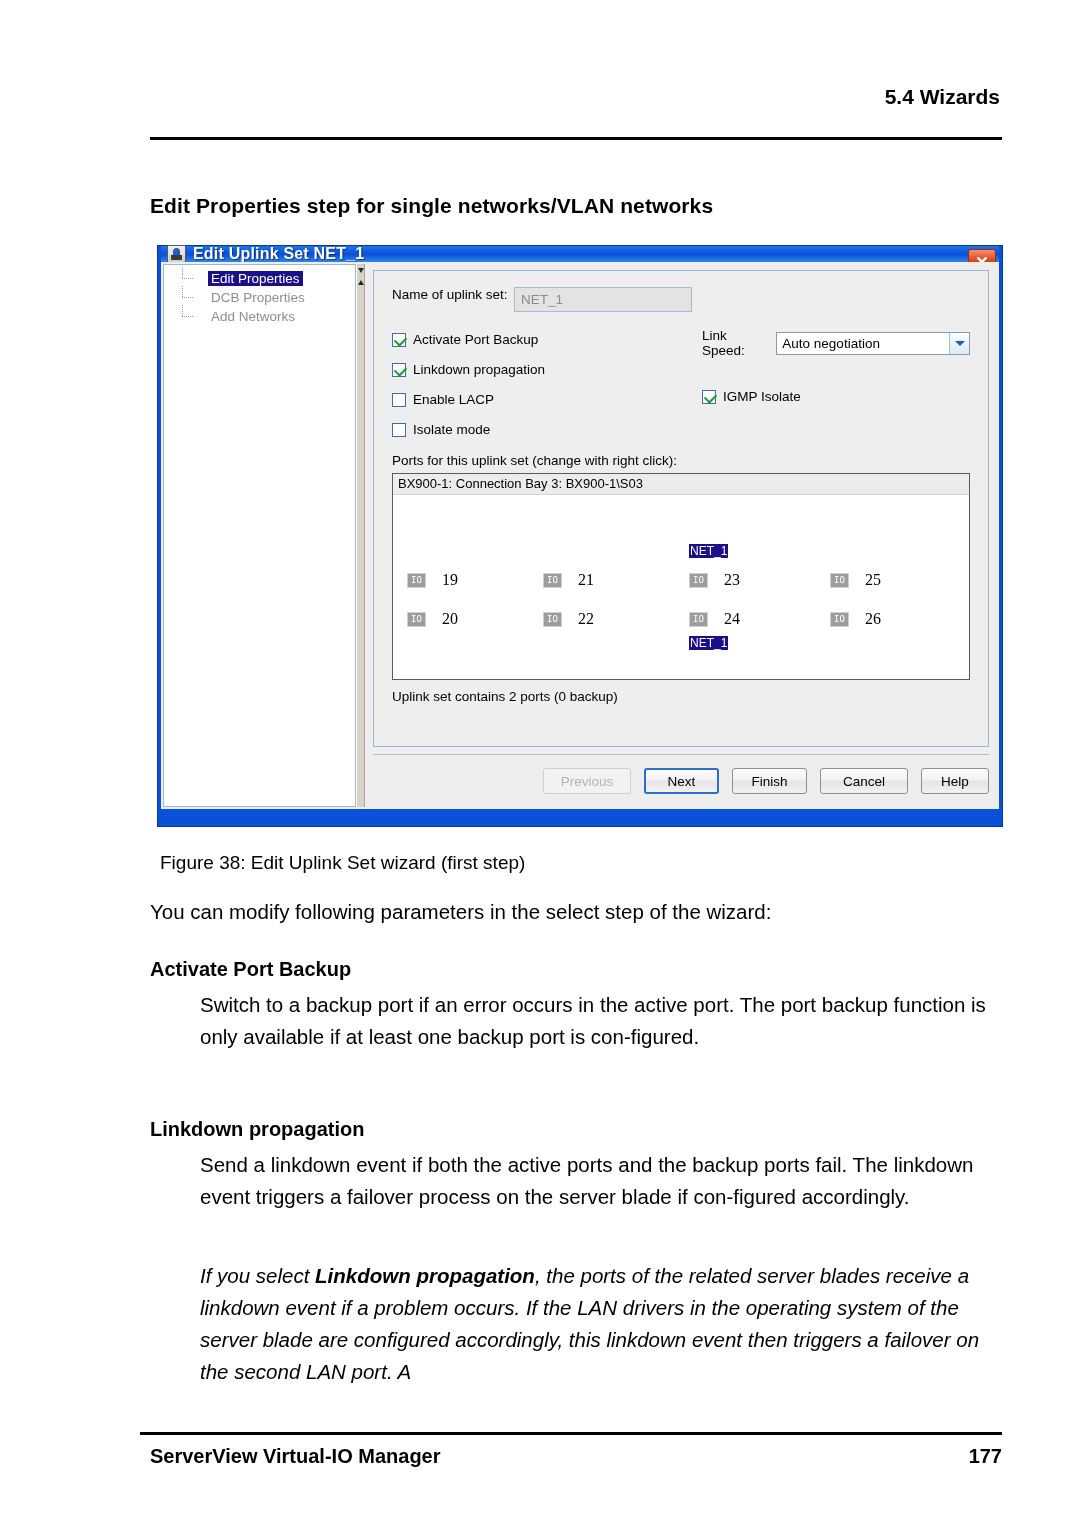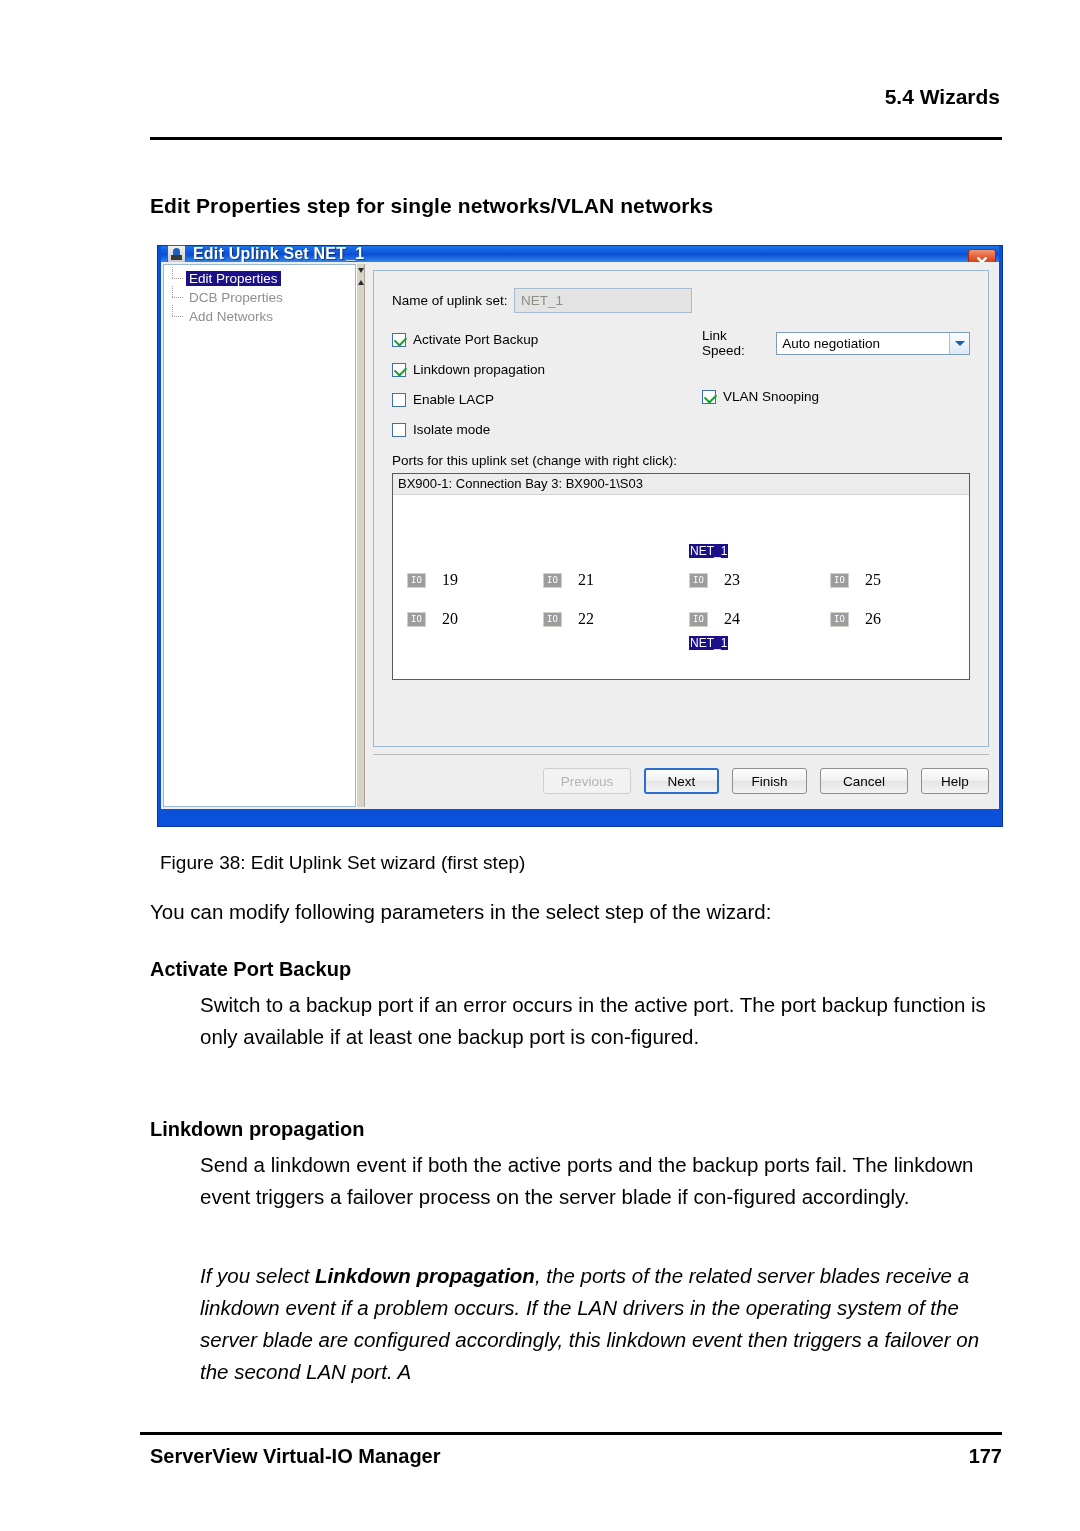--- a/index.html
+++ b/index.html
@@ -73,22 +73,22 @@
   }
 
   
   .tree-pane {
     width:193px; flex:0 0 auto; background:#ffffff;
     border:1px solid #9bb7d4; margin:2px 0 2px 2px;
     box-sizing:border-box; padding:4px 0 0 0;
     position:relative;
   }
   .tree-item {
-    display:flex; align-items:center; height:19px; padding-left:2px;
-    font-size:13.5px; color:#8f8f8f; white-space:nowrap;
+    display:flex; align-items:center; height:19px; padding-left:12px;
+    font-size:13.5px; color:#8f8f8f; white-space:nowrap;gap:12px;
   }
   .tree-elbow{
     width:20px; height:19px; position:relative; flex:0 0 auto;
   }
   .tree-elbow .v{
     position:absolute; left:6px; top:-2px; width:1px; height:11px;
     background-image:linear-gradient(to bottom,#9a9a9a 50%,transparent 50%);
     background-size:1px 2px;
   }
   .tree-elbow .h{
@@ -128,21 +128,21 @@
     flex:1 1 auto; background:#eeeeee; position:relative;
     margin:2px 2px 2px 0; display:flex; flex-direction:column;
   }
   .card{
     margin:6px 8px 0 8px; background:#eeeeee;
     border:1px solid #9bb7d4; flex:1 1 auto;
     padding:16px 18px 0 18px; box-sizing:border-box;
     position:relative;
   }
 
-  .row-name{ display:flex; align-items:center; height:27px; }
+  .row-name{ display:flex; align-items:flex-start; height:27px; }
   .lbl{ font-size:13.5px; color:#000; }
   .name-label{ width:122px; }
   .txt-disabled{
     width:178px; height:25px; box-sizing:border-box;
     background:#e3e3e3; border:1px solid #a8bcd0;
     color:#8a8f86; font-size:13.5px; line-height:23px; padding-left:6px;
     font-family:"Liberation Sans", sans-serif;
   }
 
   .opts{ margin-top:17px; position:relative; height:120px; }
@@ -329,21 +329,21 @@
                 <span class="lbl">Link Speed:</span>
                 <span class="combo">
                   <span>Auto negotiation</span>
                   <span class="arrowbox">
                       <span class="chev"></span>
                     </span>
                 </span>
               </div>
               <div class="igmp-row">
                 <span class="cb checked"></span>
-                <span class="cblabel">VLAN Snooping</span>
+                <span class="cblabel">IGMP Isolate</span>
               </div>
             </div>
           </div>
 
           <div class="ports-caption">Ports for this uplink set (change with right click):</div>
 
           <div class="ports-box">
             <div class="ports-head">BX900-1: Connection Bay 3: BX900-1\S03</div>
             <div class="ports-grid">
 
@@ -389,20 +389,21 @@
                 </div>
                 <div class="pport" style="top:115px;">
                   <span class="pic">IO</span>
                   <span class="pnum">26</span>
                 </div>
               </div>
 
             </div>
           </div>
 
+          <div class="ports-summary">Uplink set contains 2 ports (0 backup)</div>
         </div>
 
         <div class="btnbar">
           <span class="btn disabled pad">Previous</span>
           <span class="btn default">Next</span>
           <span class="btn">Finish</span>
           <span class="btn pad">Cancel</span>
           <span class="btn help">Help</span>
         </div>
       </div>

